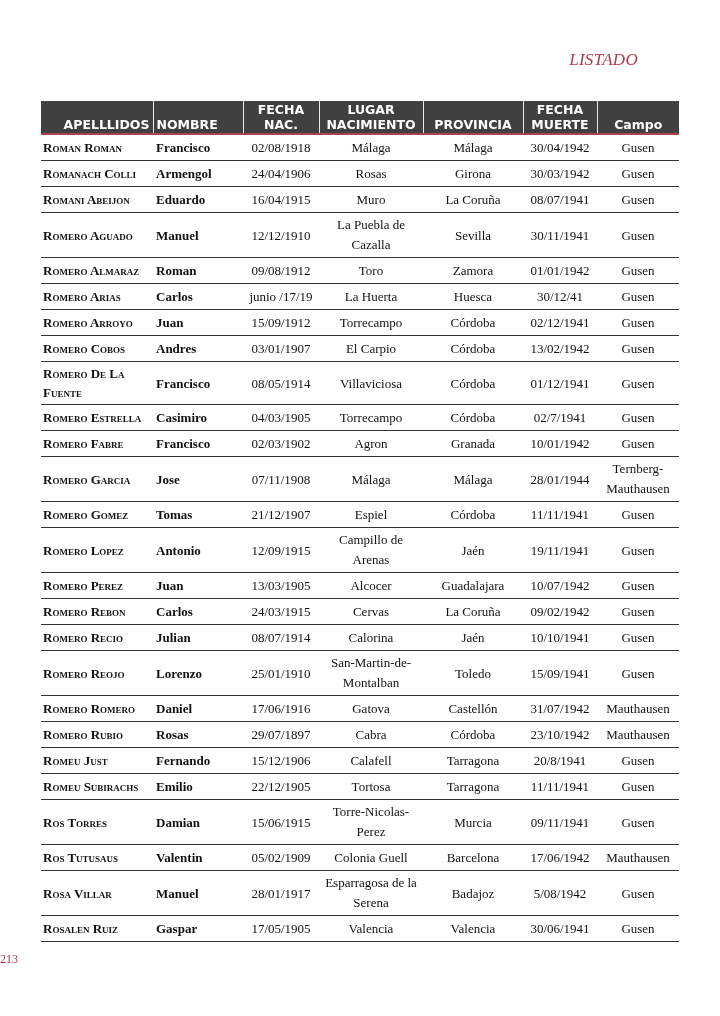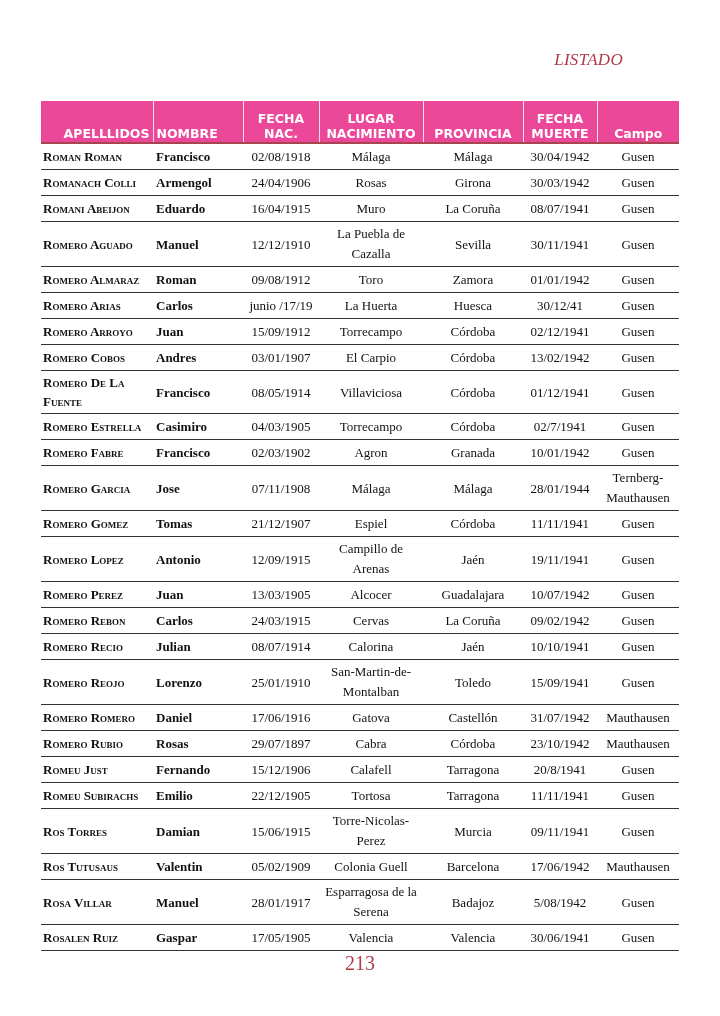--- a/index.html
+++ b/index.html
@@ -1,31 +1,31 @@
 <!DOCTYPE html>
 <html><head>
 <meta charset="utf-8">
 <style>
   html, body { margin:0; padding:0; background:#ffffff; }
   body { width:720px; height:1016px; position:relative; overflow:hidden;
          font-family:"Liberation Serif", "DejaVu Serif", serif; color:#111; }
-  .section-title { position:absolute; top:50px; right:97px; font-style:italic;
+  .section-title { position:absolute; top:50px; right:82px; font-style:italic;
          font-size:17px; color:#b03a4a; letter-spacing:0.3px; }
   table { position:absolute; left:41px; top:101px; width:638px; border-collapse:collapse; table-layout:fixed; }
-  thead th { background:#ec4899; color:#fff; font-family:"DejaVu Sans", "Liberation Sans", sans-serif;
-         font-weight:bold; font-size:12.5px; line-height:15px; vertical-align:bottom; padding:9px 3px 1px 3px;
+  thead th { background:#404040; color:#fff; font-family:"DejaVu Sans", "Liberation Sans", sans-serif;
+         font-weight:bold; font-size:12.5px; line-height:15px; vertical-align:bottom; padding:0 3px 1px 3px;
          border-left:1px solid #f3e3e3; border-bottom:2px solid #a8444d; height:31px; text-align:center; }
   thead th:first-child { border-left:none; text-align:right; }
   thead th.nombre { text-align:left;margin-top:24px; }
   tbody td { font-size:13px; line-height:20px; padding:2px 2px; text-align:center;
          border-bottom:1.5px solid #333; vertical-align:middle; height:21px; }
   tbody td.ape { text-align:left; font-weight:bold; font-variant:small-caps; font-size:13px; padding-left:2px; white-space:normal; line-height:14px; }
   tbody td.nom { text-align:left; font-weight:bold; padding-left:3px; }
   tbody td.multi { line-height:19px; }
-  .page-num { position:absolute; top:952px; left:0; width:720px; text-align:center; color:#b03a4a; font-size:20px; }
+  .page-num { position:absolute; top:952px; left:0; width:720px; color:#b03a4a; font-size:12px; }
   col.c1 { width:112px; } col.c2 { width:90px; } col.c3 { width:76px; } col.c4 { width:104px; }
   col.c5 { width:100px; } col.c6 { width:74px; } col.c7 { width:82px; }
 </style>
 </head>
 <body>
 
 <div class="section-title">LISTADO</div>
 
 <table>
   <colgroup>

